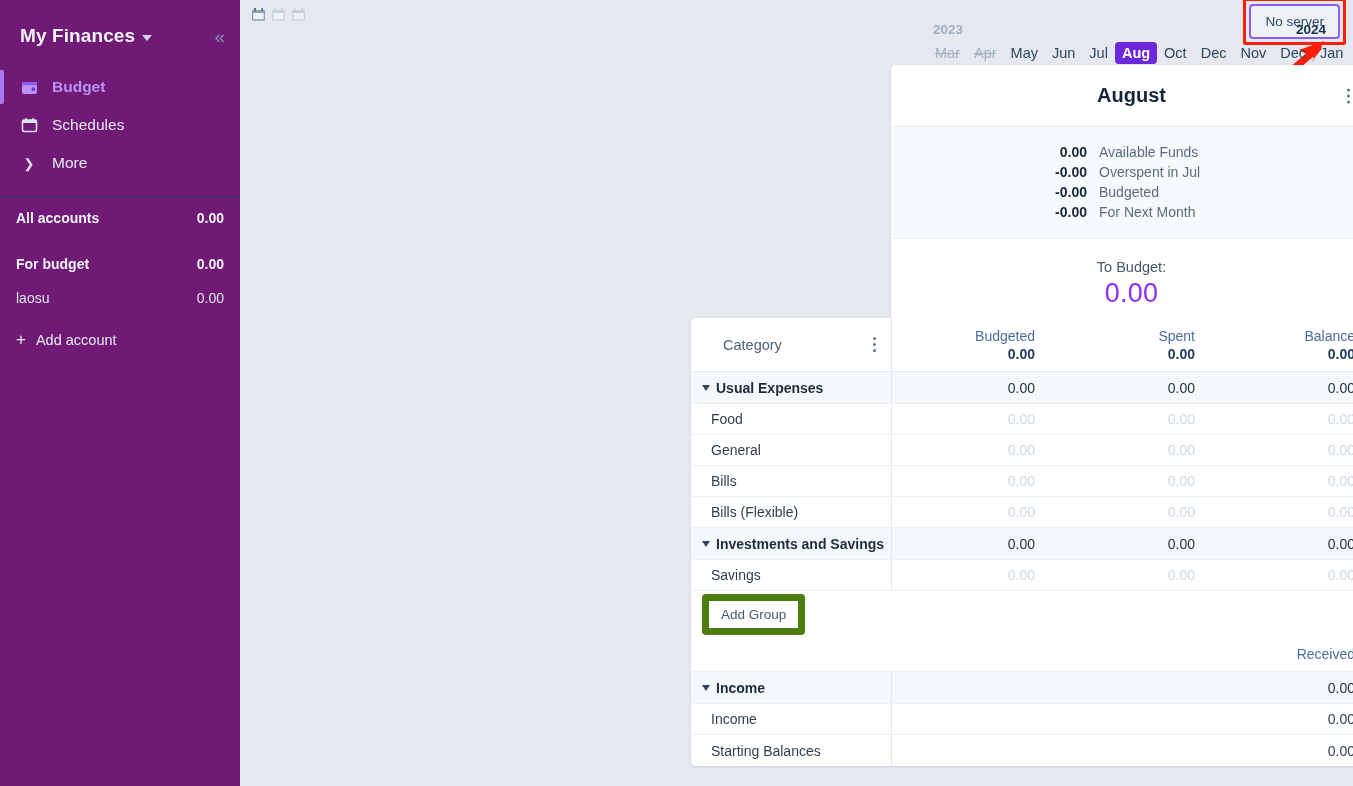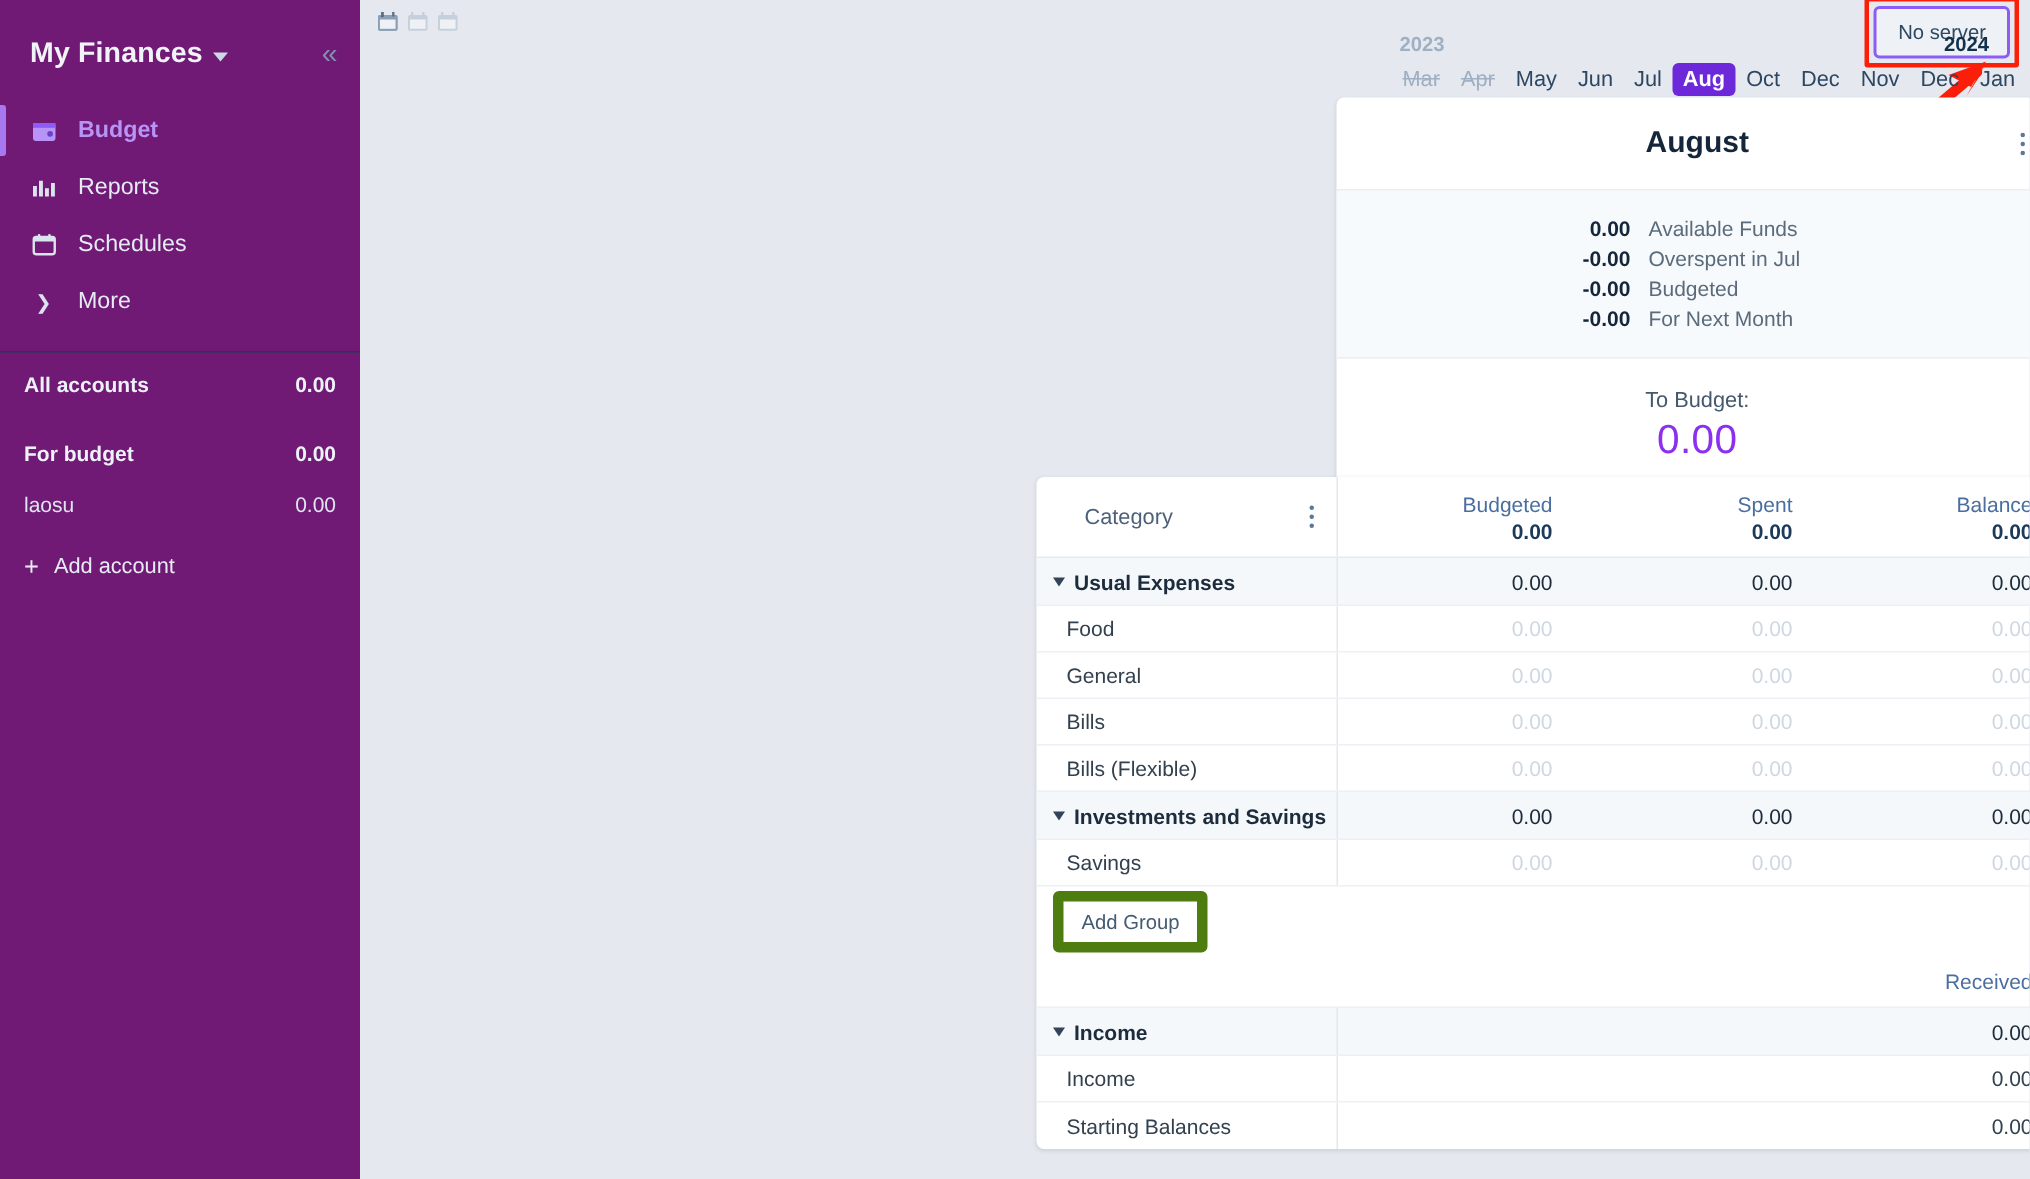--- a/index.html
+++ b/index.html
@@ -150,31 +150,20 @@
         <span class="sb-ico">
           <svg width="17" height="15" viewBox="0 0 17 15">
               <rect x="1" y="2" width="15" height="12" rx="2" fill="#b794f6"></rect>
               <rect x="1" y="2" width="15" height="3.2" fill="#8b5cf6"></rect>
               <circle cx="12.4" cy="9.2" r="1.9" fill="#6d3fd1"></circle>
             </svg>
         </span>
         <span>Budget</span>
       </div>
 
-      <div class="sb-item">
-        <span class="sb-ico">
-          <svg width="17" height="15" viewBox="0 0 17 15">
-              <rect x="1" y="6" width="2.6" height="7" fill="#dbe4ee"></rect>
-              <rect x="5" y="2.5" width="2.6" height="10.5" fill="#dbe4ee"></rect>
-              <rect x="9" y="7.5" width="2.6" height="5.5" fill="#dbe4ee"></rect>
-              <rect x="13" y="4" width="2.6" height="9" fill="#dbe4ee"></rect>
-            </svg>
-        </span>
-        <span>Reports</span>
-      </div>
 
       <div class="sb-item">
         <span class="sb-ico">
           <svg width="17" height="16" viewBox="0 0 17 16">
               <rect x="1.5" y="3" width="14" height="11.5" rx="1.6" fill="none" stroke="#dbe4ee" stroke-width="1.6"></rect>
               <rect x="1.5" y="3" width="14" height="3" fill="#dbe4ee"></rect>
               <rect x="4.2" y="1" width="1.7" height="3.2" rx=".7" fill="#dbe4ee"></rect>
               <rect x="11.1" y="1" width="1.7" height="3.2" rx=".7" fill="#dbe4ee"></rect>
             </svg>
         </span>

